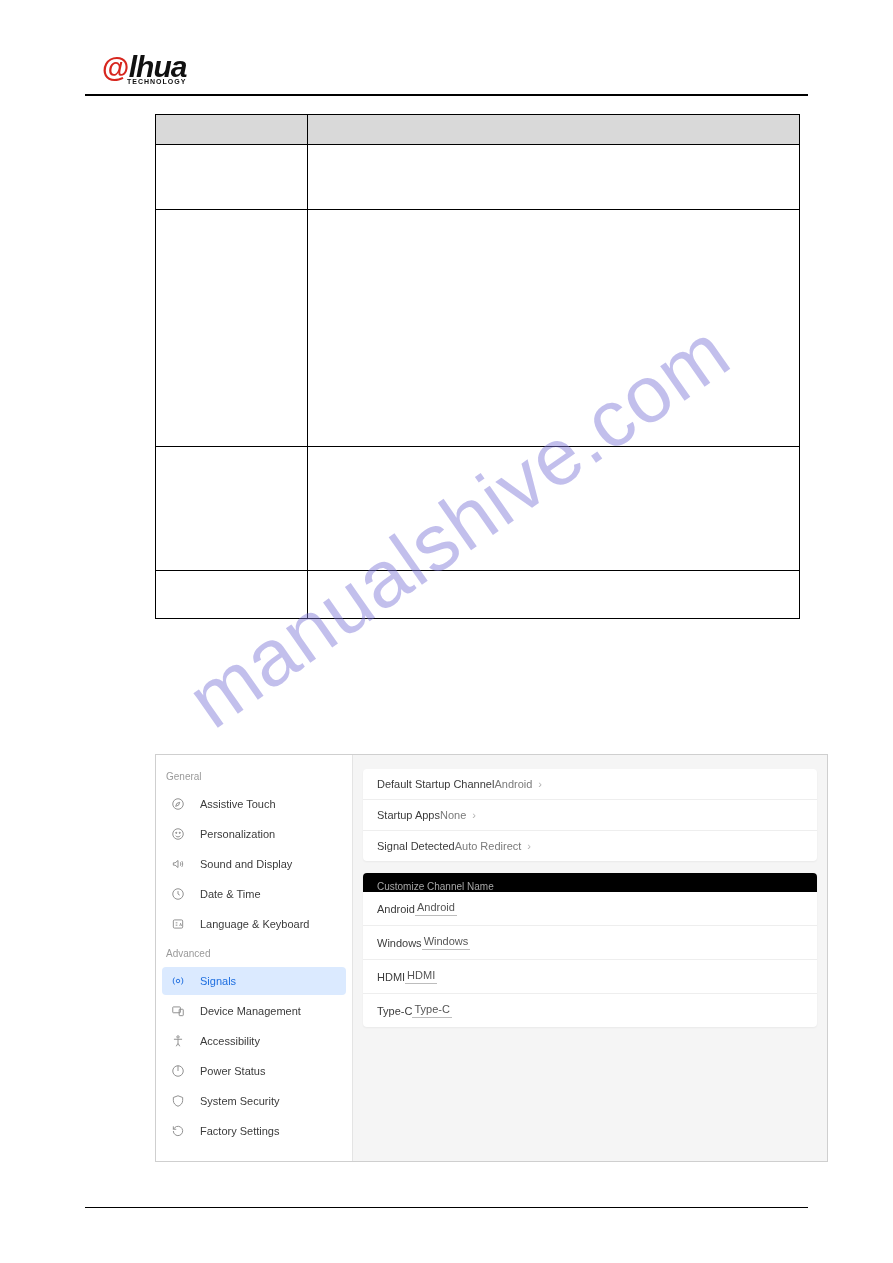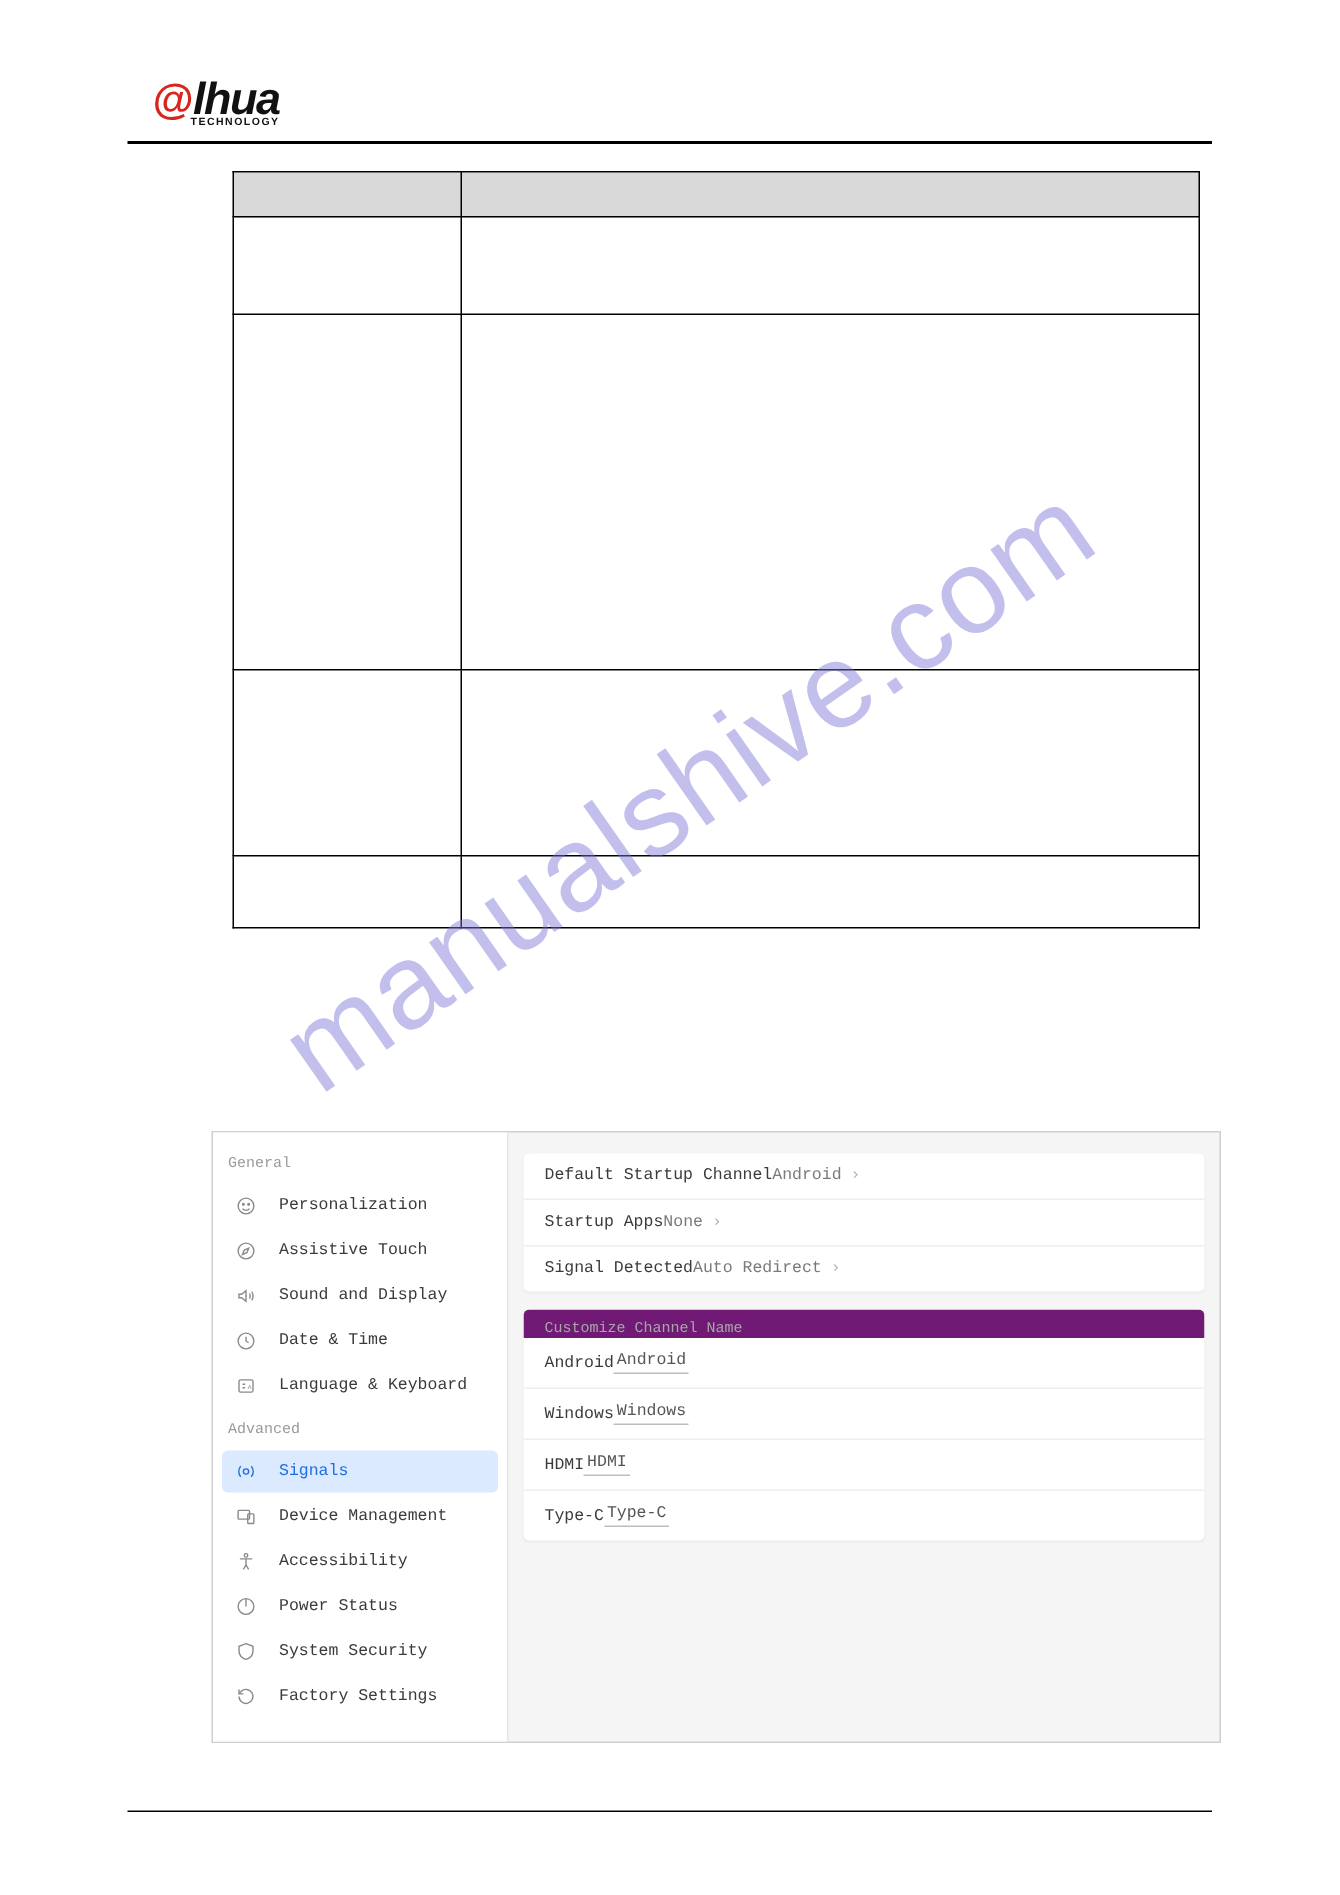--- a/index.html
+++ b/index.html
@@ -49,26 +49,25 @@
     transform: rotate(-35deg);
     pointer-events: none;
     font-weight: 400;
     letter-spacing: 1px;
     white-space: nowrap;
   }
 
   
   .ui-card {
     width: 673px;
-    margin-left: 56px;
+    margin-left: 70px;
     margin-top: 135px;
     border: 1px solid #cfcfcf;
     display: flex;
     background: #f5f5f5;
-    font-family: Liberation Mono, monospace;
   }
 
   
   .sidebar {
     width: 197px;
     background: #ffffff;
     border-right: 1px solid #e4e4e4;
     padding: 8px 0 14px 0;
   }
   .sec-label {
@@ -121,21 +120,21 @@
     color: #7a7a7a;
     display: inline-flex;
     align-items: center;
     gap: 6px;
   }
   .chev { color: #b0b0b0; font-size: 11px; }
   .group .caption {
     padding: 8px 14px 0 14px;
     font-size: 10px;
     color: #a7a7a7;
-    background:#701a75;
+    background:#000000;
   }
   .named-row .valline {
     border-bottom: 1px solid #bdbdbd;
     padding: 0 2px 2px 2px;
     color: #555;
   }
 
   
   .bottom-hr { position:absolute; left:85px; right:85px; bottom:55px; border:none; border-top:1px solid #000; }
 
@@ -184,36 +183,36 @@
 <div class="ui-card">
 
   <div class="sidebar">
 
     <div class="sec-label">General</div>
 
     <div class="side-item">
       <span class="ic">
           <svg viewBox="0 0 24 24" fill="none" stroke="currentColor" stroke-width="1.6">
             <circle cx="12" cy="12" r="9"></circle>
+            <path d="M15 9l-2 5-5 2 2-5z"></path>
+          </svg>
+        </span>
+      <span>Assistive Touch</span>
+    </div>
+
+    <div class="side-item">
+      <span class="ic">
+          <svg viewBox="0 0 24 24" fill="none" stroke="currentColor" stroke-width="1.6">
+            <circle cx="12" cy="12" r="9"></circle>
             <circle cx="9" cy="10" r="1" fill="currentColor"></circle>
             <circle cx="15" cy="10" r="1" fill="currentColor"></circle>
             <path d="M8 15c1 1.3 2.4 2 4 2s3-.7 4-2"></path>
           </svg>
         </span>
       <span>Personalization</span>
-    </div>
-
-    <div class="side-item">
-      <span class="ic">
-          <svg viewBox="0 0 24 24" fill="none" stroke="currentColor" stroke-width="1.6">
-            <circle cx="12" cy="12" r="9"></circle>
-            <path d="M15 9l-2 5-5 2 2-5z"></path>
-          </svg>
-        </span>
-      <span>Assistive Touch</span>
     </div>
 
     <div class="side-item">
       <span class="ic">
           <svg viewBox="0 0 24 24" fill="none" stroke="currentColor" stroke-width="1.6">
             <path d="M4 10v4h3l5 4V6l-5 4H4z"></path>
             <path d="M16 9c1 1 1 5 0 6"></path>
             <path d="M18.5 7c2 2 2 8 0 10"></path>
           </svg>
         </span>

